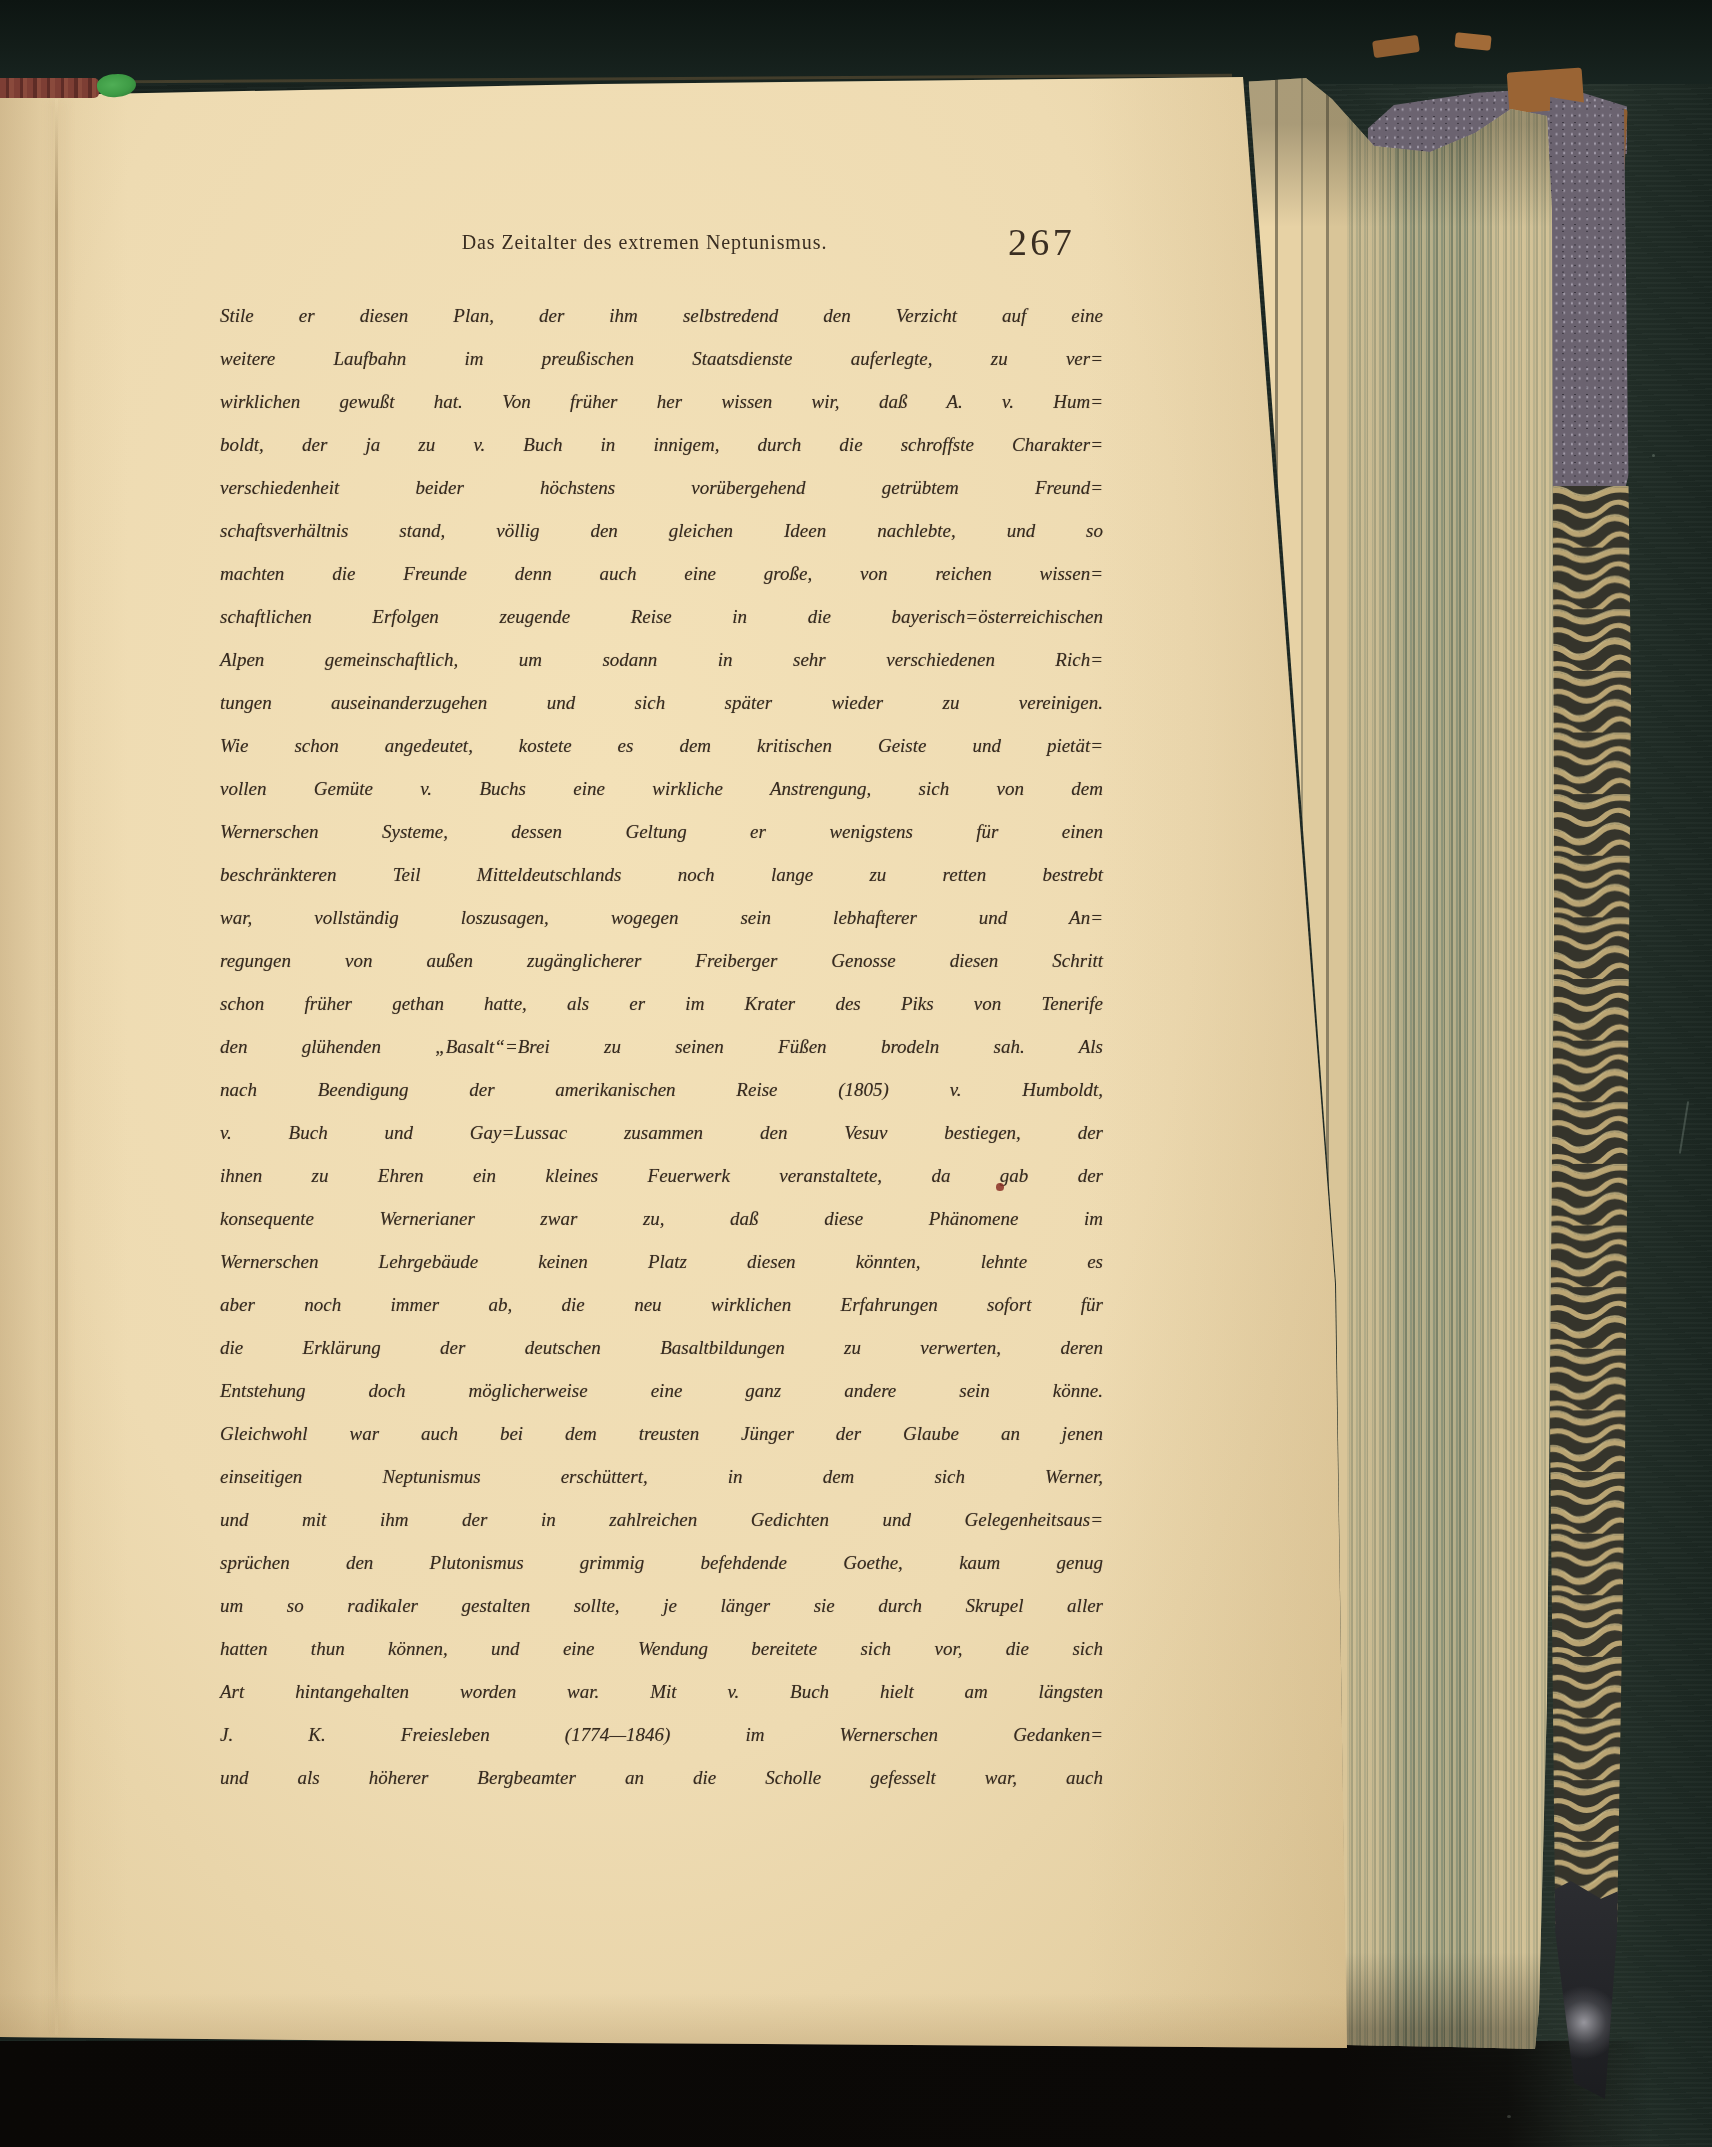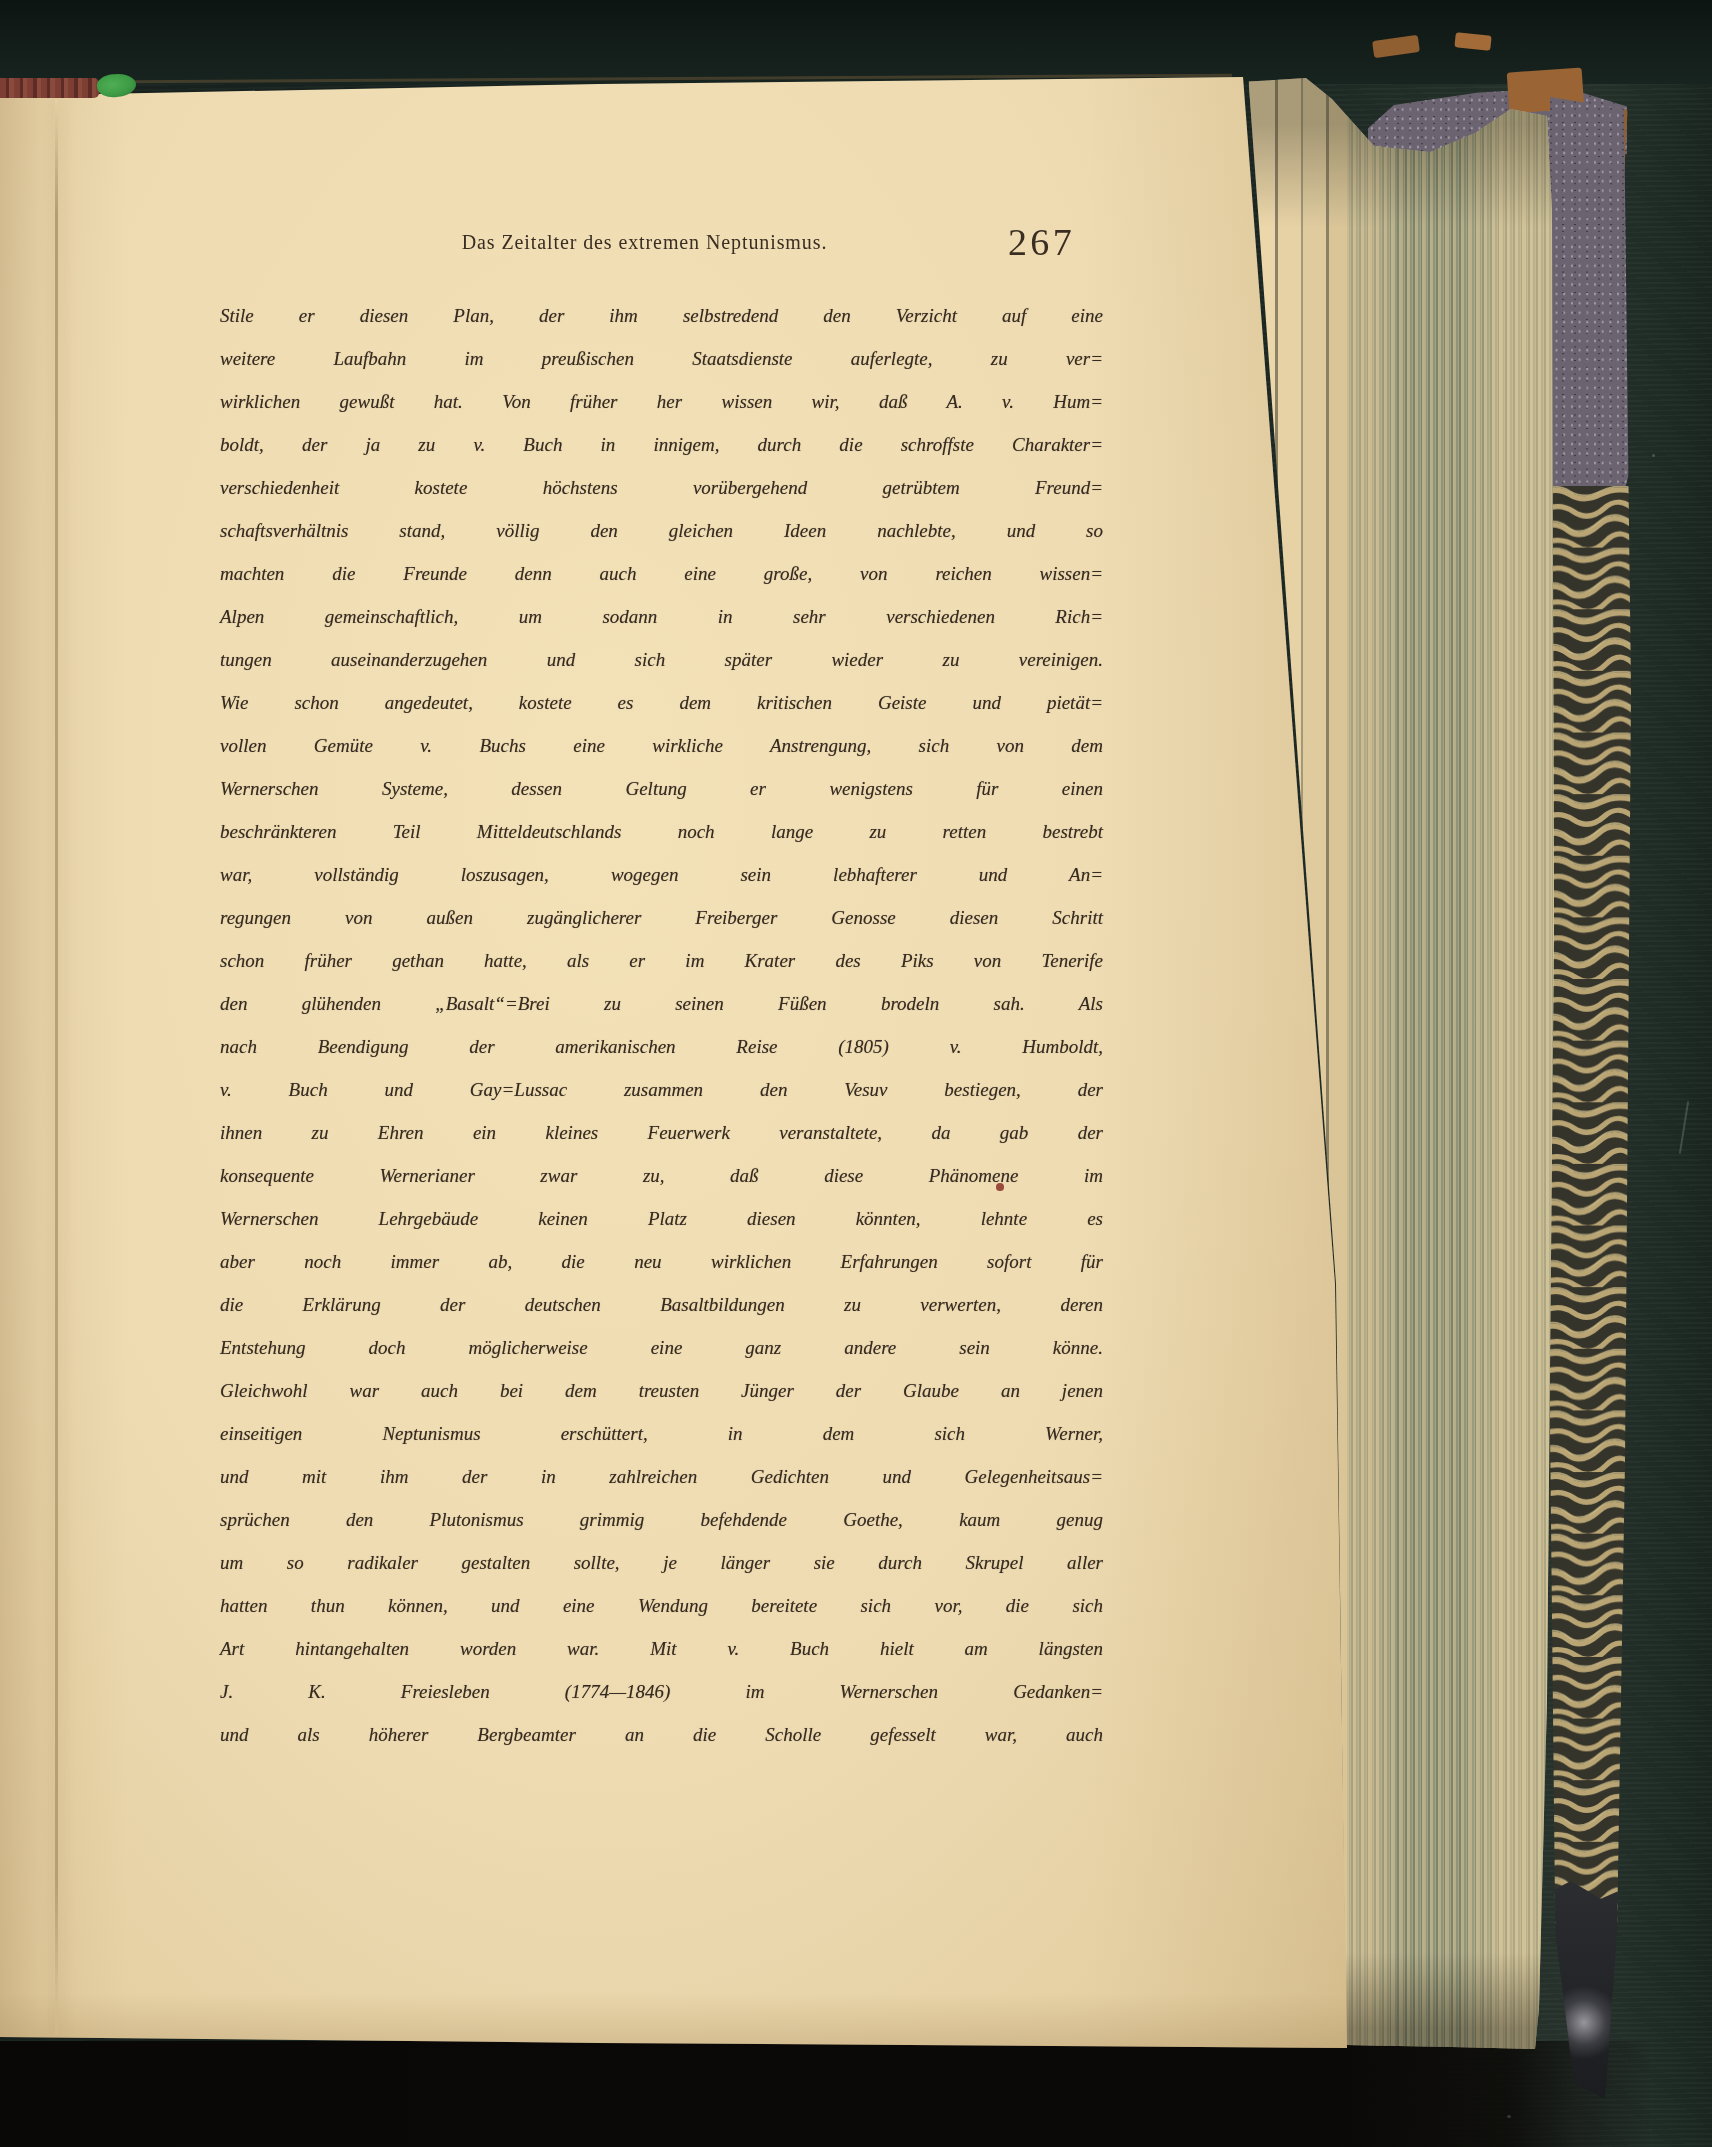--- a/index.html
+++ b/index.html
@@ -147,23 +147,24 @@
     <div id="running-header" class="abs">
       <div id="running-title">Das Zeitalter des extremen Neptunismus.</div>
       <div id="page-number">267</div>
     </div>
 
     <div id="text-block" class="abs">
         <div class="text-line">Stile er diesen Plan, der ihm selbstredend den Verzicht auf eine</div>
         <div class="text-line">weitere Laufbahn im preußischen Staatsdienste auferlegte, zu ver=</div>
         <div class="text-line">wirklichen gewußt hat. Von früher her wissen wir, daß A. v. Hum=</div>
         <div class="text-line">boldt, der ja zu v. Buch in innigem, durch die schroffste Charakter=</div>
-        <div class="text-line">verschiedenheit kostete höchstens vorübergehend getrübtem Freund=</div>
+        <div class="text-line">verschiedenheit beider höchstens vorübergehend getrübtem Freund=</div>
         <div class="text-line">schaftsverhältnis stand, völlig den gleichen Ideen nachlebte, und so</div>
         <div class="text-line">machten die Freunde denn auch eine große, von reichen wissen=</div>
+        <div class="text-line">schaftlichen Erfolgen zeugende Reise in die bayerisch=österreichischen</div>
         <div class="text-line">Alpen gemeinschaftlich, um sodann in sehr verschiedenen Rich=</div>
         <div class="text-line">tungen auseinanderzugehen und sich später wieder zu vereinigen.</div>
         <div class="text-line">Wie schon angedeutet, kostete es dem kritischen Geiste und pietät=</div>
         <div class="text-line">vollen Gemüte v. Buchs eine wirkliche Anstrengung, sich von dem</div>
         <div class="text-line">Wernerschen Systeme, dessen Geltung er wenigstens für einen</div>
         <div class="text-line">beschränkteren Teil Mitteldeutschlands noch lange zu retten bestrebt</div>
         <div class="text-line">war, vollständig loszusagen, wogegen sein lebhafterer und An=</div>
         <div class="text-line">regungen von außen zugänglicherer Freiberger Genosse diesen Schritt</div>
         <div class="text-line">schon früher gethan hatte, als er im Krater des Piks von Tenerife</div>
         <div class="text-line">den glühenden „Basalt“=Brei zu seinen Füßen brodeln sah. Als</div>

